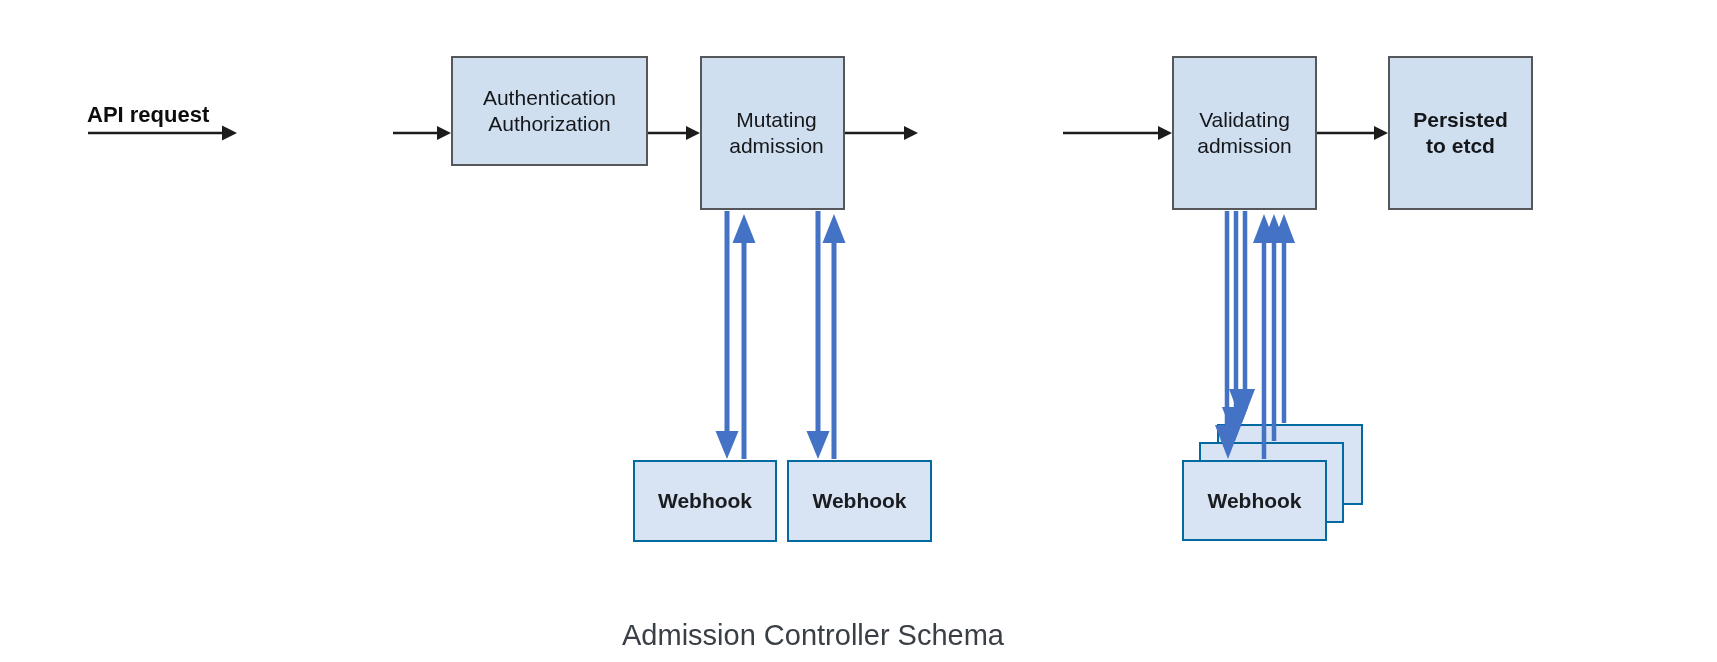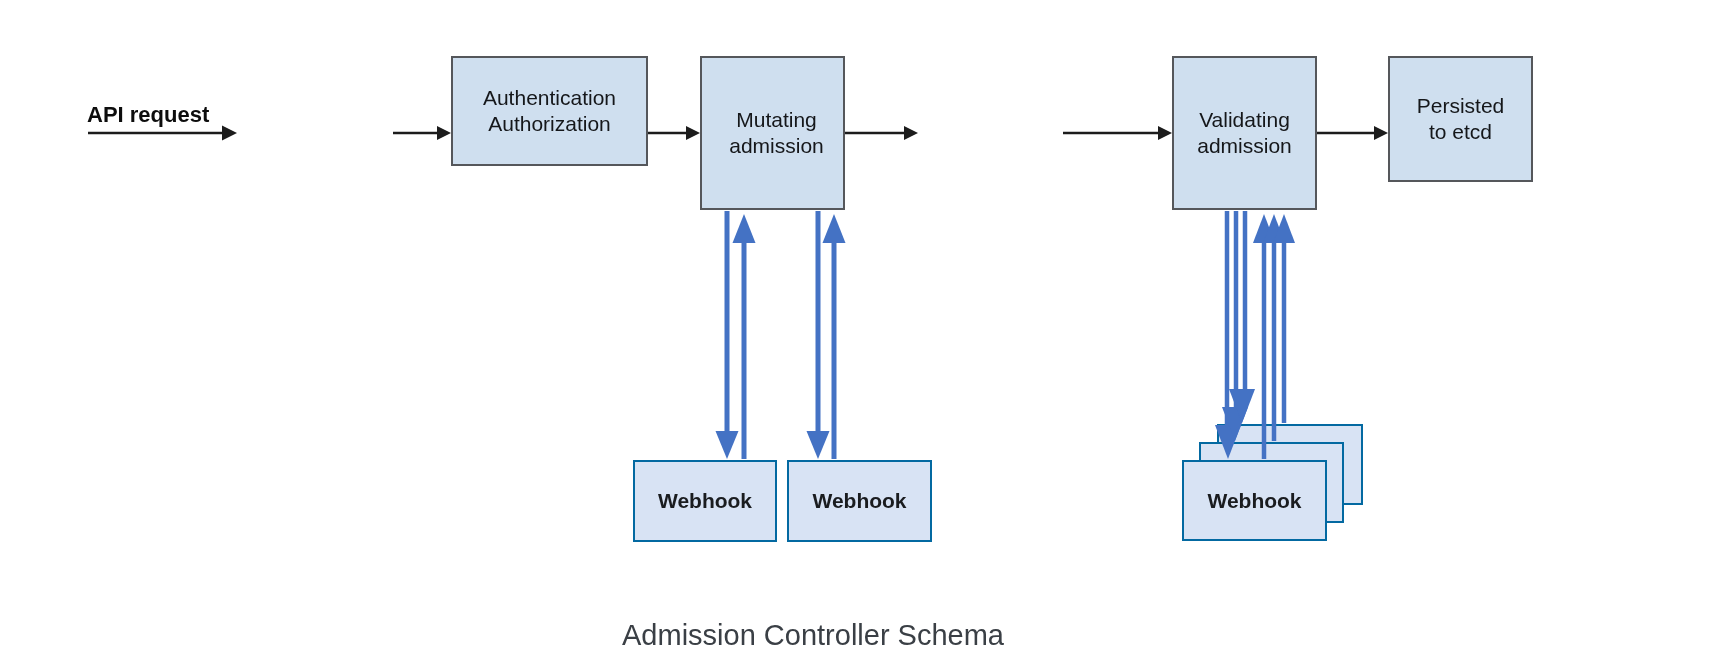--- a/index.html
+++ b/index.html
@@ -94,21 +94,21 @@
     <span class="lbl">Mutating
 admission</span>
   </div>
 
 
   <div class="flow-box" style="left:1172px; top:38px; width:145px; height:154px;">
     <span class="lbl">Validating
 admission</span>
   </div>
 
-  <div class="flow-box" style="left:1388px; top:38px; width:145px; height:126px;">
+  <div class="flow-box" style="left:1388px; top:38px; width:145px; height:154px;font-weight:bold;">
     <span class="lbl">Persisted
 to etcd</span>
   </div>
 
   <div class="webhook-box" style="left:633px; top:442px; width:144px; height:82px;">
     <span class="lbl">Webhook</span>
   </div>
 
   <div class="webhook-box" style="left:787px; top:442px; width:145px; height:82px;">
     <span class="lbl">Webhook</span>

